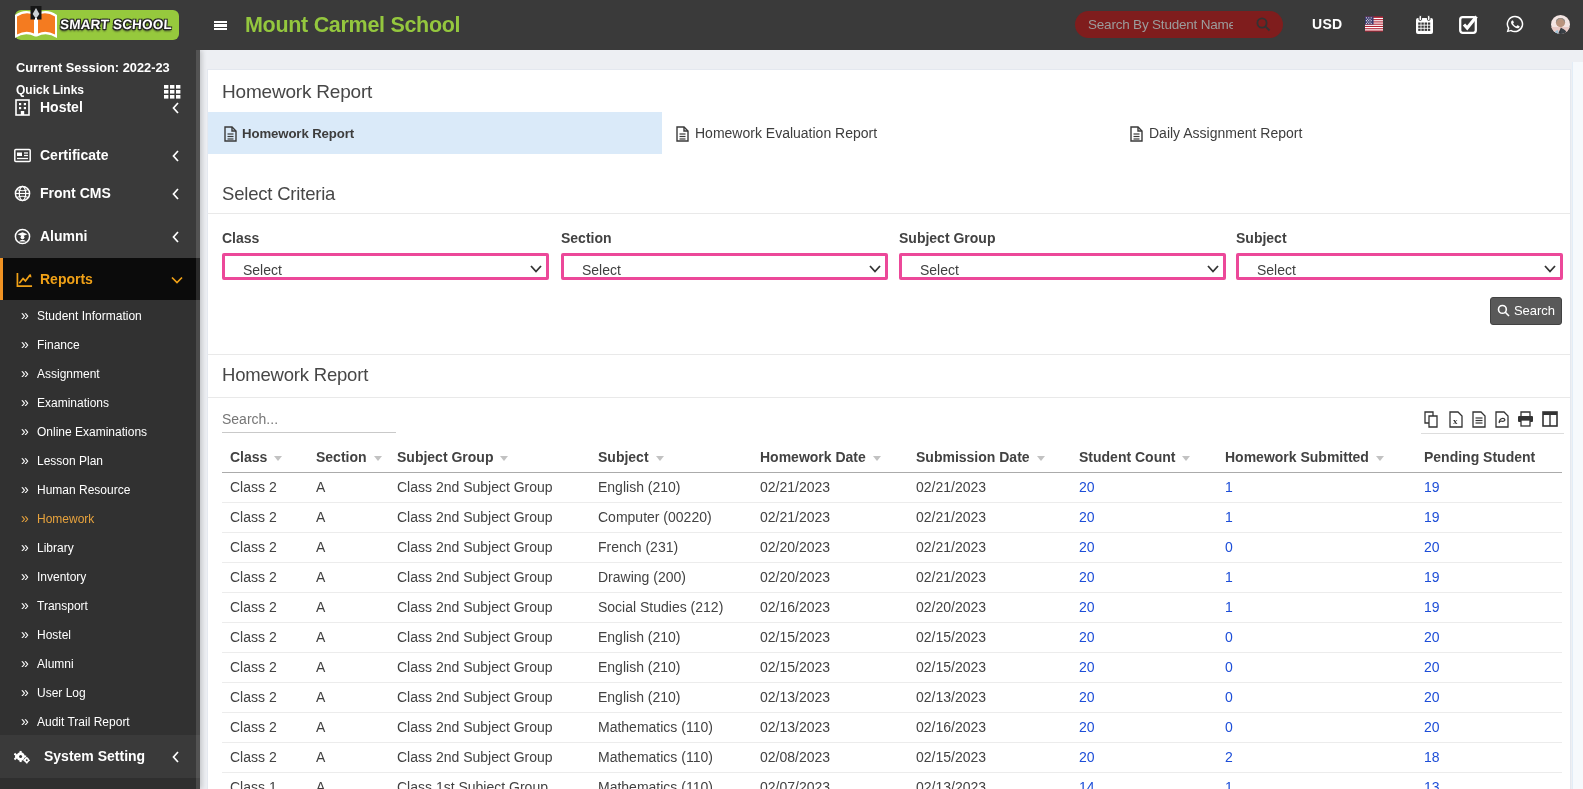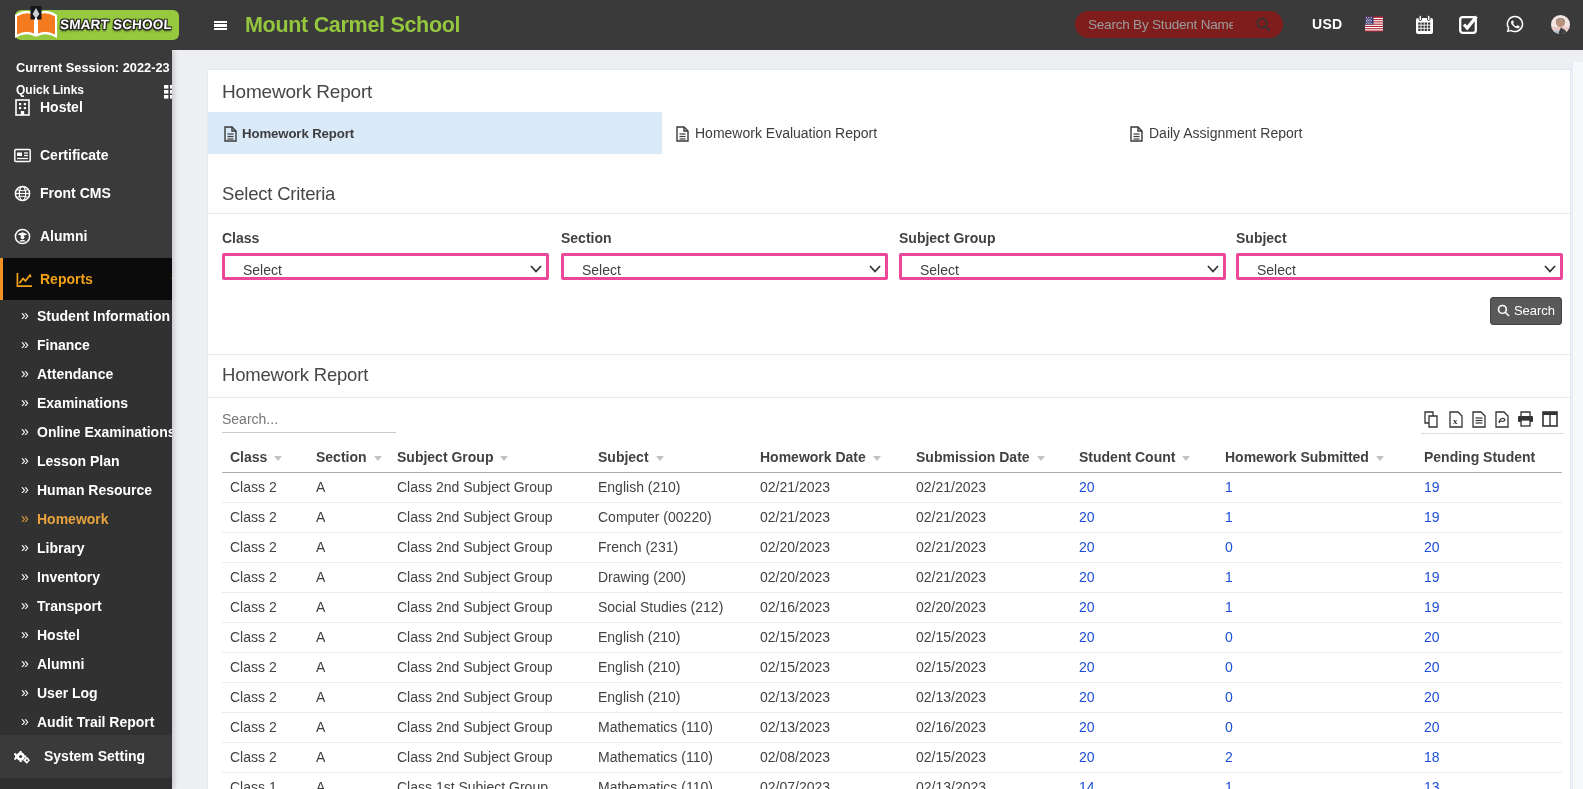--- a/index.html
+++ b/index.html
@@ -13,35 +13,35 @@
 .burger span{display:block;height:2.2px;background:#fff;margin-bottom:1.3px}
 .schoolname{position:absolute;left:245px;top:13px;font-size:21.5px;font-weight:700;color:#94c73e;letter-spacing:-0.3px}
 .searchpill{position:absolute;left:1075px;top:11px;width:208px;height:27px;background:#7f1d1d;border-radius:14px;}
 .searchpill .ph{position:absolute;left:13px;top:6px;width:145px;overflow:hidden;white-space:nowrap;font-size:13.5px;letter-spacing:-0.2px;color:#9c9c9c}
 .searchpill svg{position:absolute;left:181px;top:6px}
 .usd{position:absolute;left:1312px;top:16px;font-size:14px;font-weight:700;color:#fff;letter-spacing:.3px}
 .flag{position:absolute;left:1365px;top:16px;width:18px;height:16px}
 .ticon{position:absolute;top:15px}
 .avatar{position:absolute;left:1551px;top:15px;width:19px;height:19px;border-radius:50%;overflow:hidden}
 
-.sidebar{position:absolute;top:50px;left:0;width:172px;height:739px;background:#3a3a3a;color:#fff;overflow:hidden;z-index:20;box-shadow:2px 0 5px rgba(0,0,0,.18)}
+.sidebar{position:absolute;top:50px;left:0;width:200px;height:739px;background:#3a3a3a;color:#fff;overflow:hidden;z-index:20;box-shadow:2px 0 5px rgba(0,0,0,.18)}
 .sess{position:absolute;left:16px;top:10px;font-size:12.8px;font-weight:700;white-space:nowrap}
 .qlinks{position:absolute;left:16px;top:33px;font-size:12px;font-weight:700}
 .qgrid{position:absolute;left:164px;top:35px}
 .menu-item{position:absolute;left:0;width:200px;height:43px}
 .menu-item .mi-ic{position:absolute;left:14px;top:13px;width:17px;height:17px}
 .menu-item .mi-tx{position:absolute;left:40px;top:13px;font-size:14px;font-weight:700;color:#fff}
 .menu-item .mi-ch{position:absolute;right:21px;top:16px}
 .mi-reports{background:#0b0b0b;border-left:3px solid #ef9223}
 .mi-reports .mi-tx{color:#f0a117;left:37px}
 .mi-reports .mi-ch2{position:absolute;right:17px;top:18px}
 .submenu{position:absolute;left:0;top:250px;width:200px;height:435px;background:#313131}
 .sub-item{position:absolute;left:0;width:200px;height:29px}
 .sub-item .ar{position:absolute;left:21px;top:8px;font-size:14px;color:#fff;line-height:14px}
-.sub-item .tx{position:absolute;left:37px;top:9px;font-size:14px;font-weight:700;color:#fff;line-height:14px}
+.sub-item .tx{position:absolute;left:37px;top:9px;font-size:12px;font-weight:400;color:#fff;line-height:14px}
 .sub-orange .ar,.sub-orange .tx{color:#e8a33d}
 .sidebar .botstrip{position:absolute;left:0;top:728px;width:200px;height:20px;background:#2f2f2f}
 .sbar{position:absolute;left:196px;top:0;width:4px;height:739px;background:rgba(255,255,255,.13)}
 
 .main{position:absolute;left:200px;top:62px;width:1383px;height:739px;background:#edeff3}
 .vscroll{position:absolute;right:0;top:0;width:11px;height:739px;background:#f6f9fc;border-left:1px solid #e2edf7}
 .card{position:absolute;left:7px;top:7px;width:1364px;height:732px;background:#fff;border:1px solid #e4e8ef;border-bottom:none}
 .card-pad{position:relative;width:100%;height:100%}
 .pgtitle{position:absolute;left:14px;top:11px;font-size:19px;color:#474747;letter-spacing:-0.2px}
 .tabs{position:absolute;left:0;top:42px;width:1362px;height:42px}
@@ -243,21 +243,21 @@
     <div class="sub-item" style="top:0px">
         <span class="ar">»</span>
         <span class="tx">Student Information</span>
       </div>
     <div class="sub-item" style="top:29px">
         <span class="ar">»</span>
         <span class="tx">Finance</span>
       </div>
     <div class="sub-item" style="top:58px">
         <span class="ar">»</span>
-        <span class="tx">Attendance</span>
+        <span class="tx">Assignment</span>
       </div>
     <div class="sub-item" style="top:87px">
         <span class="ar">»</span>
         <span class="tx">Examinations</span>
       </div>
     <div class="sub-item" style="top:116px">
         <span class="ar">»</span>
         <span class="tx">Online Examinations</span>
       </div>
     <div class="sub-item" style="top:145px">

